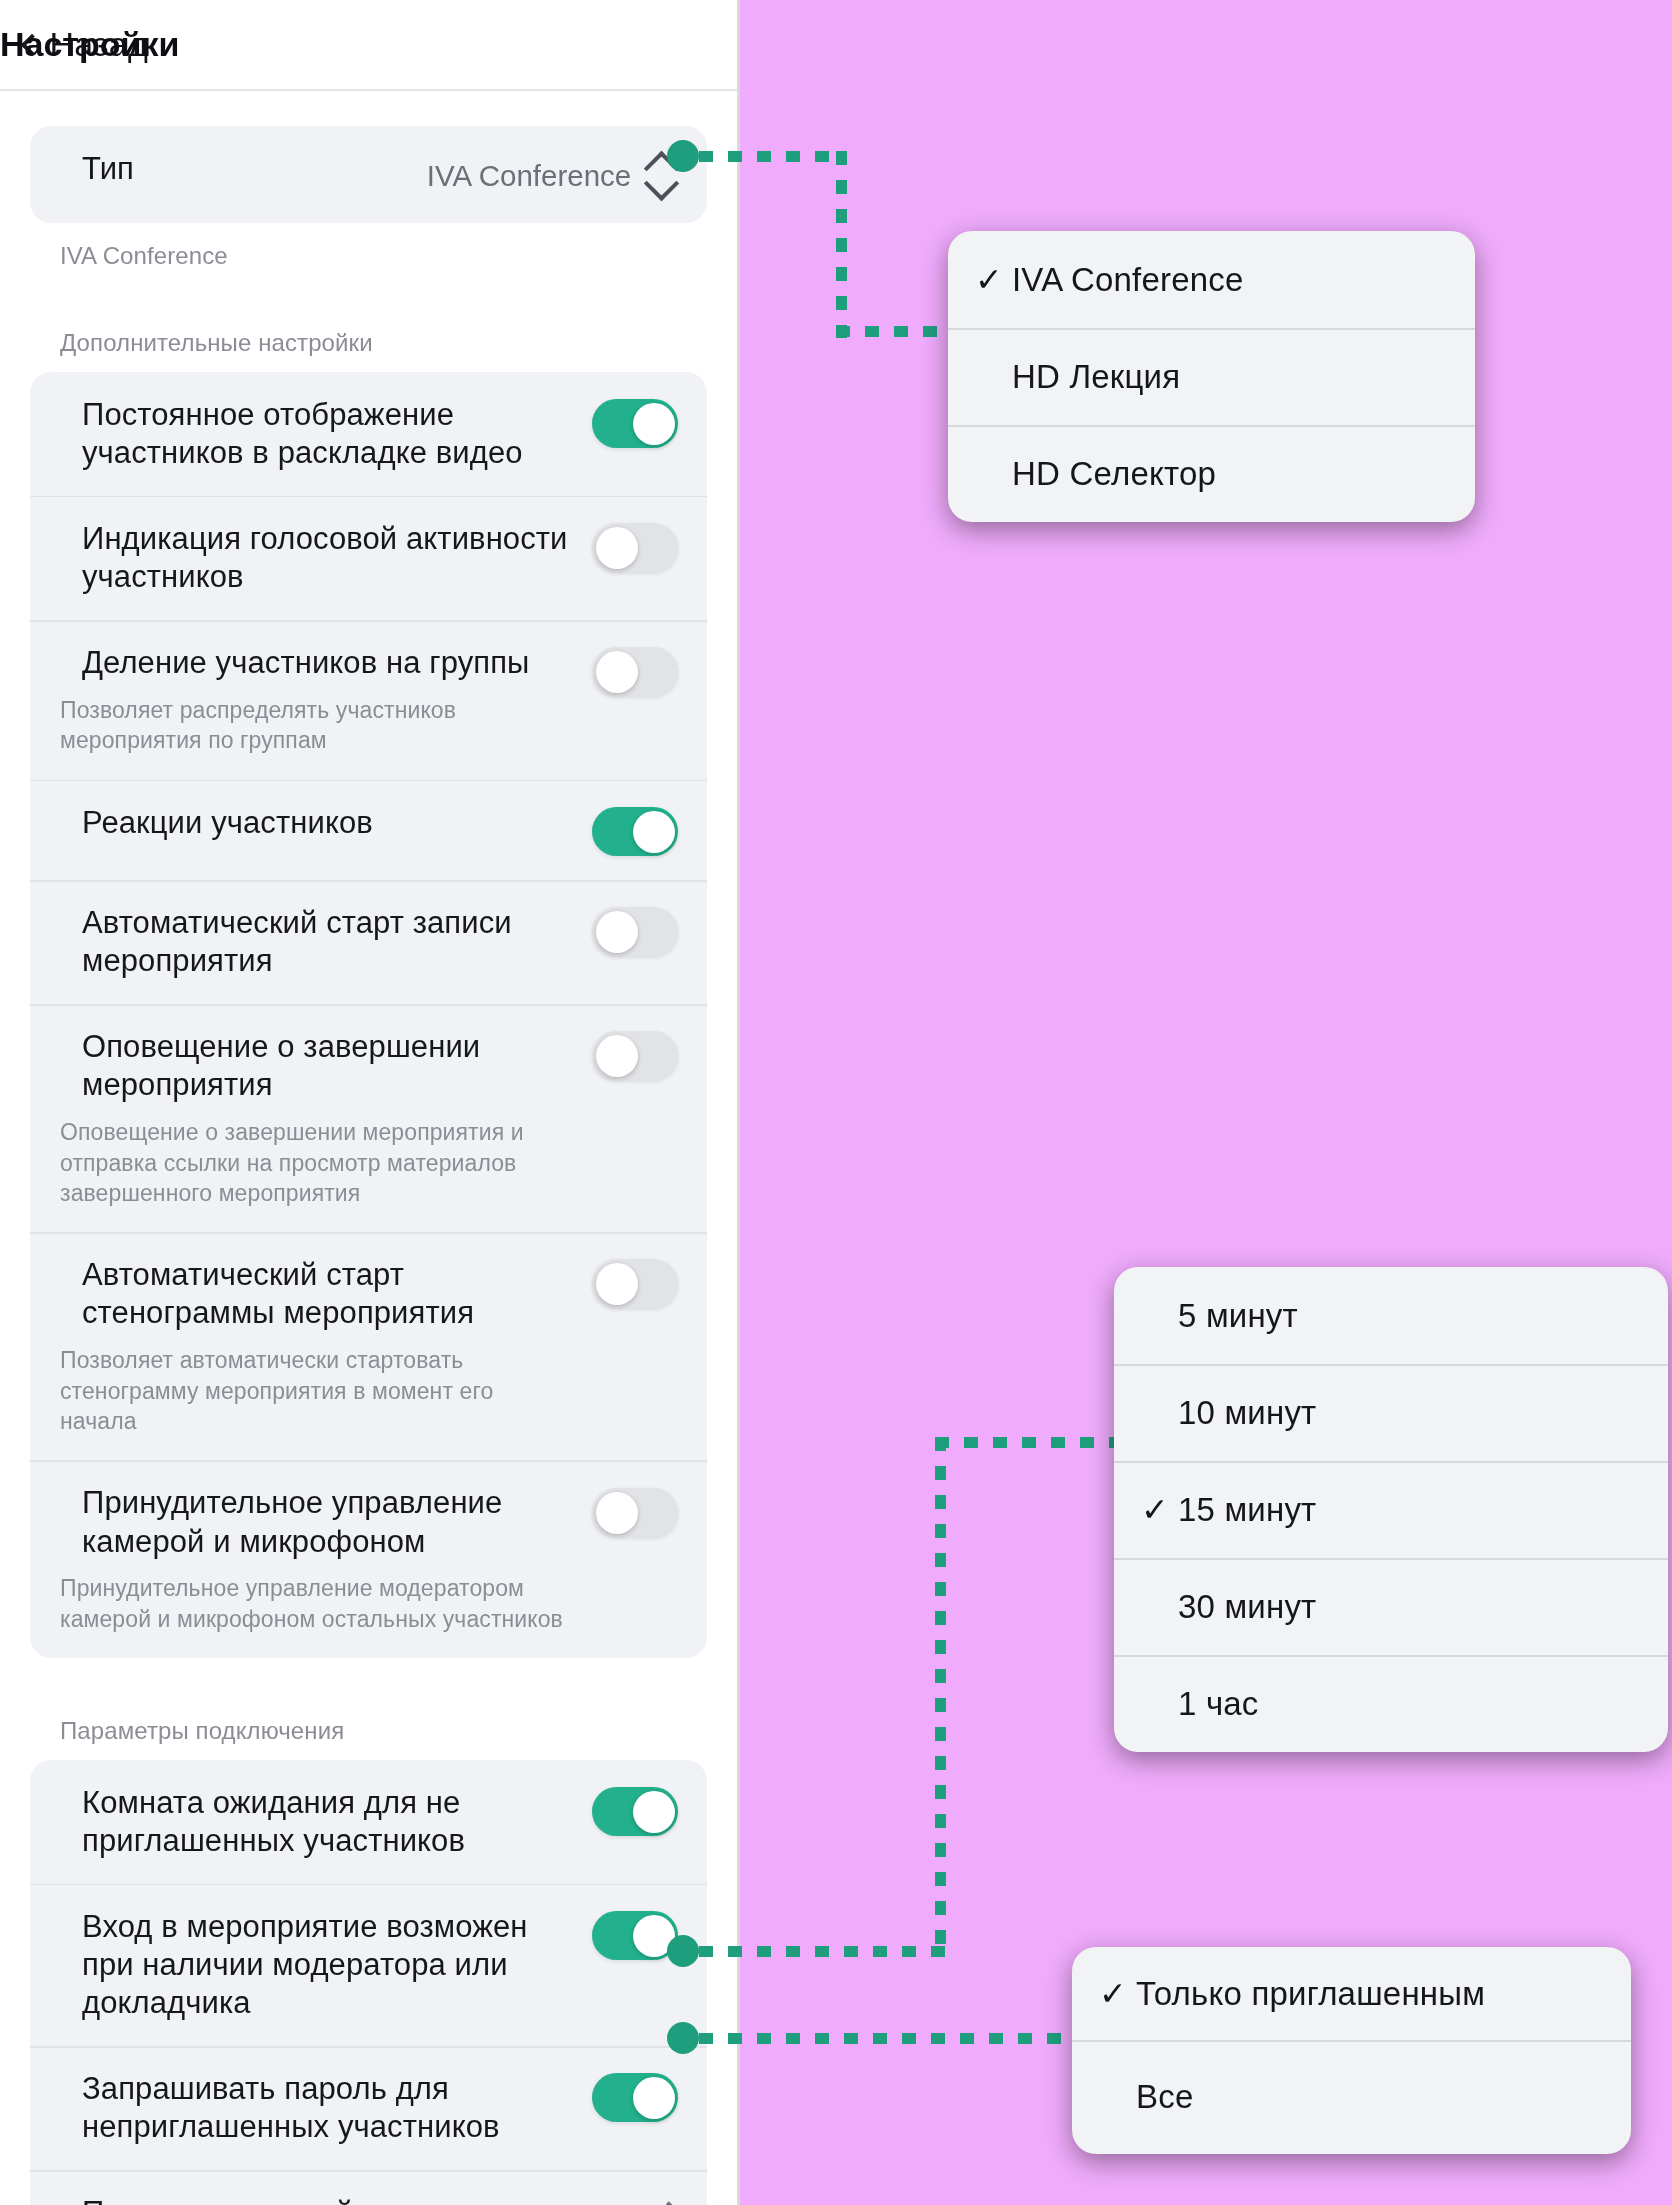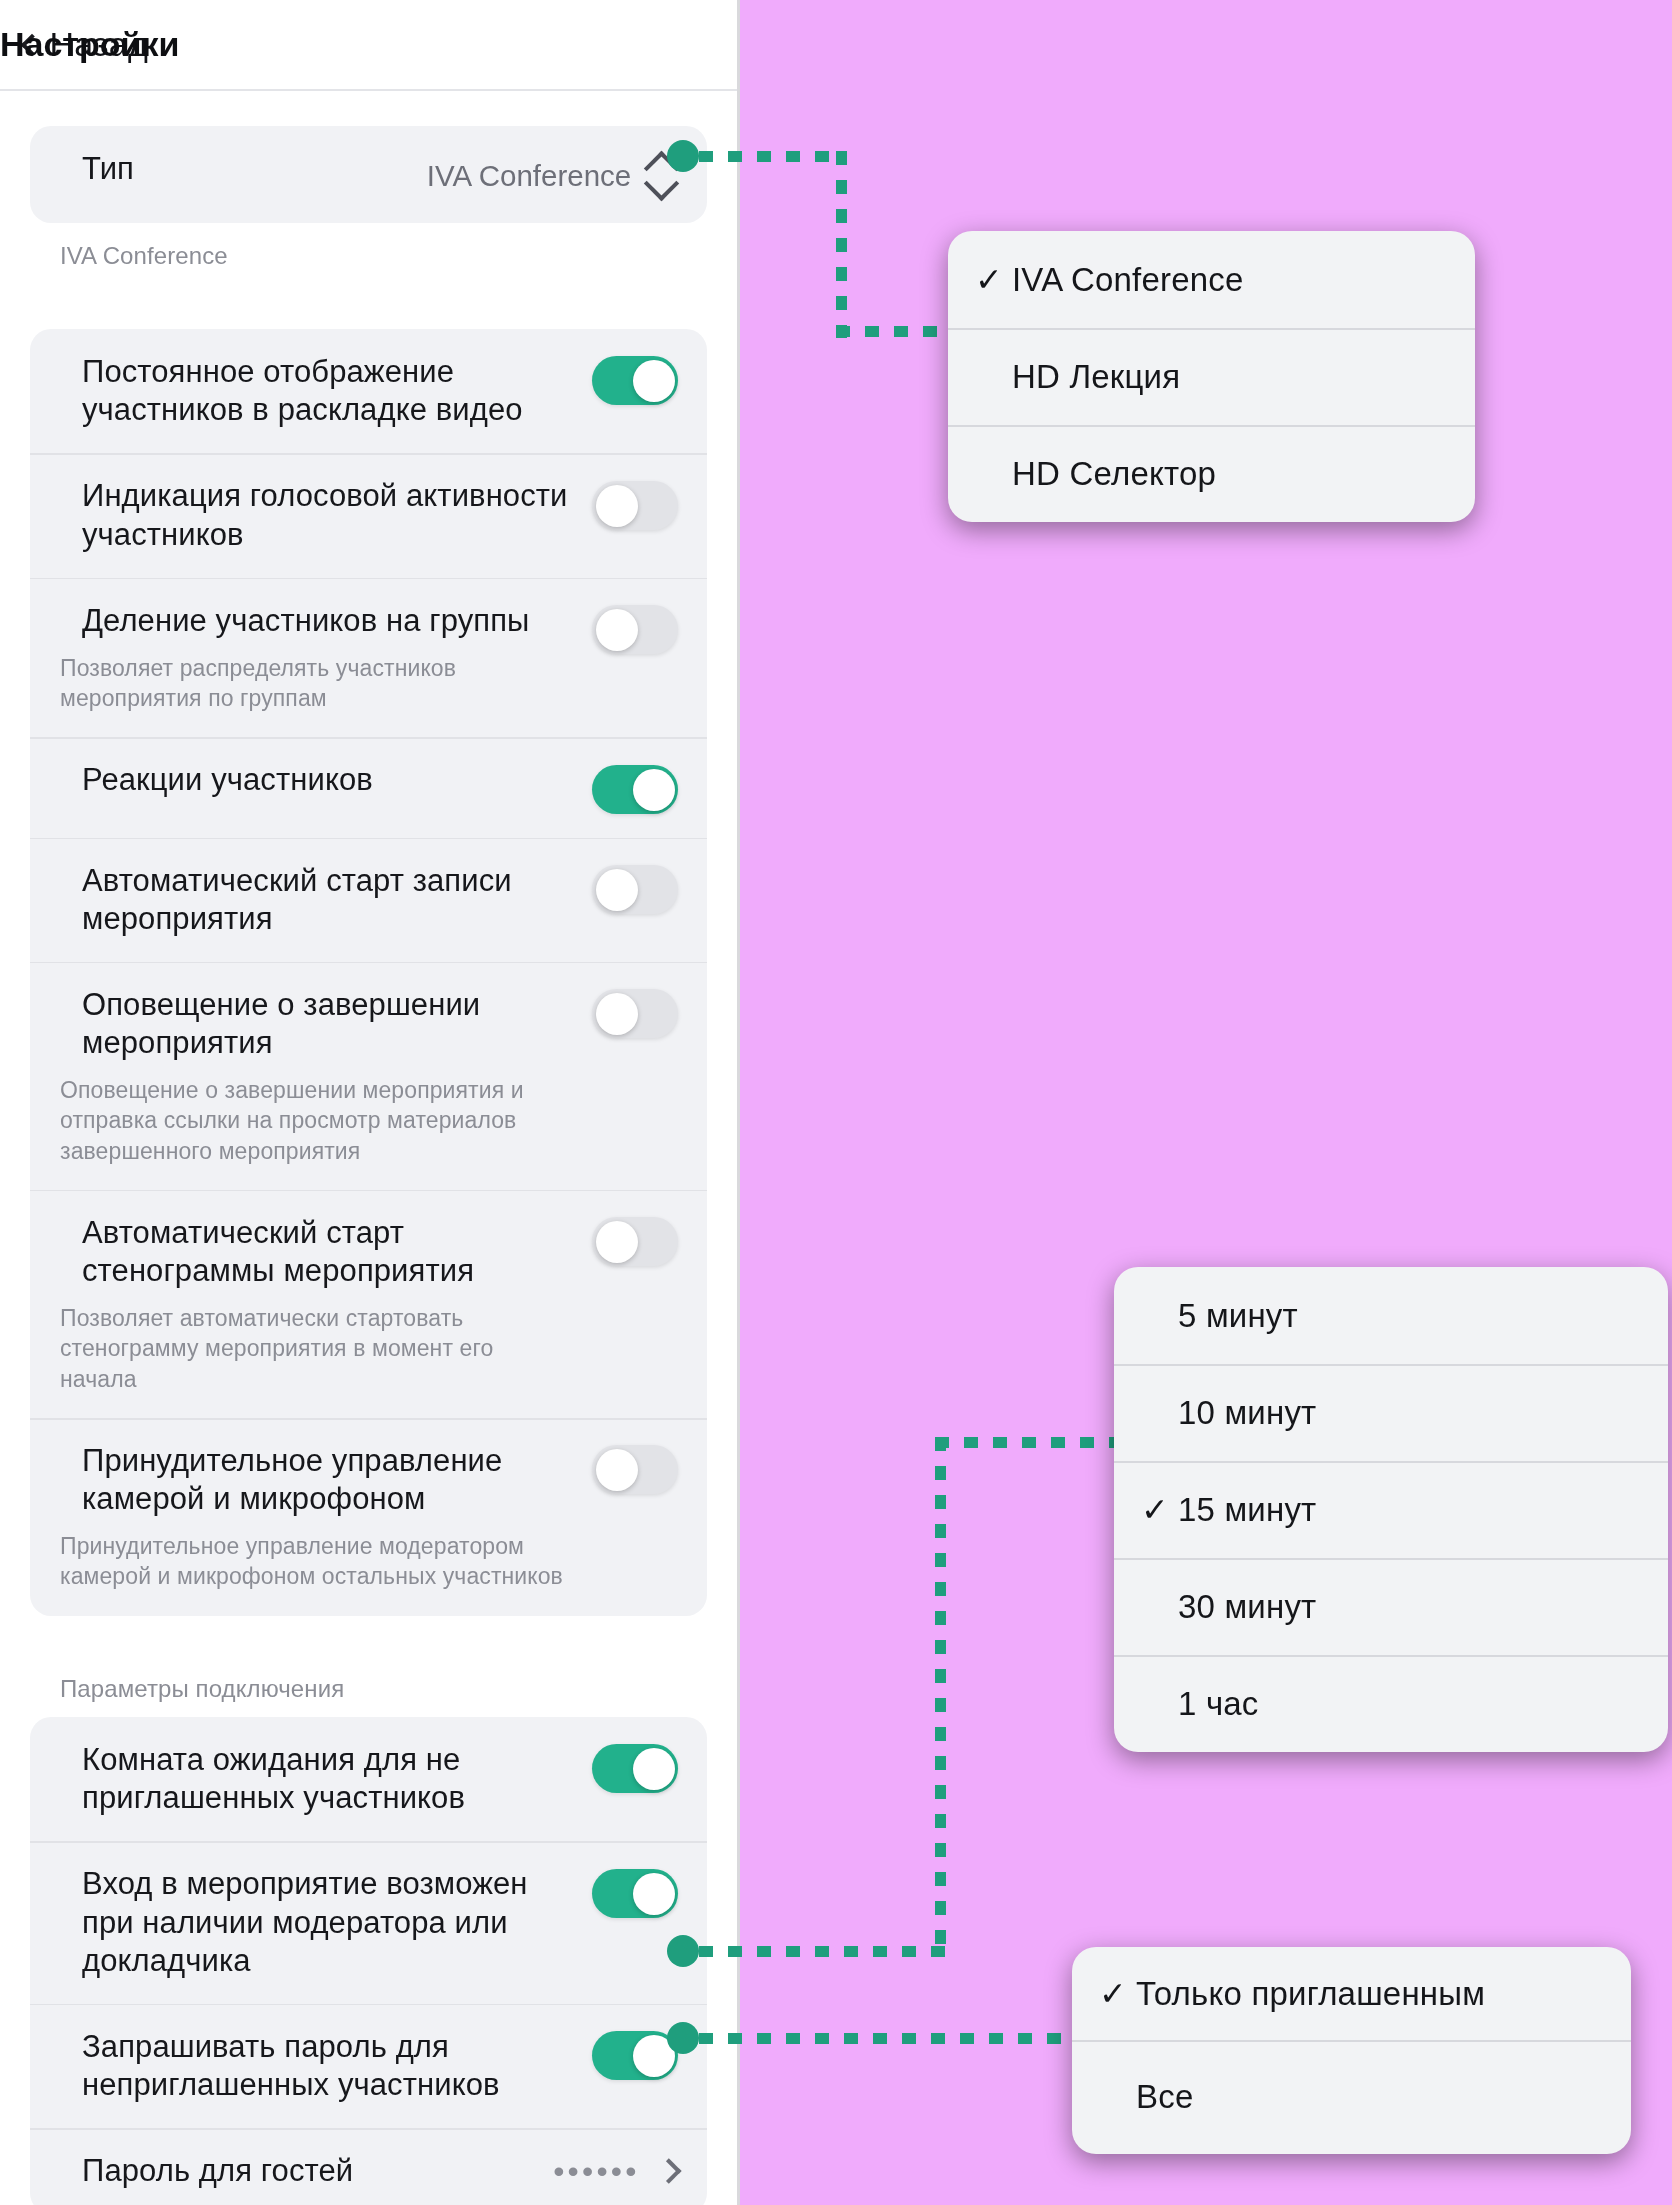--- a/index.html
+++ b/index.html
@@ -183,20 +183,21 @@
           <div class="row-right">
             <span class="value-text">IVA Conference</span>
             <span class="stepper"></span>
           </div>
         </div>
       </div>
       <div class="caption-under">IVA Conference</div>
 
       <div class="gap-lg"></div>
 
+      <div class="section-label">Дополнительные настройки</div>
       <div class="card">
 
         <div class="row">
           <div class="row-main">
             <div class="row-title">Постоянное отображение участников в раскладке видео</div>
           </div>
           <div class="row-right">
             <span class="toggle on">
                 <span class="knob"></span>
               </span>

